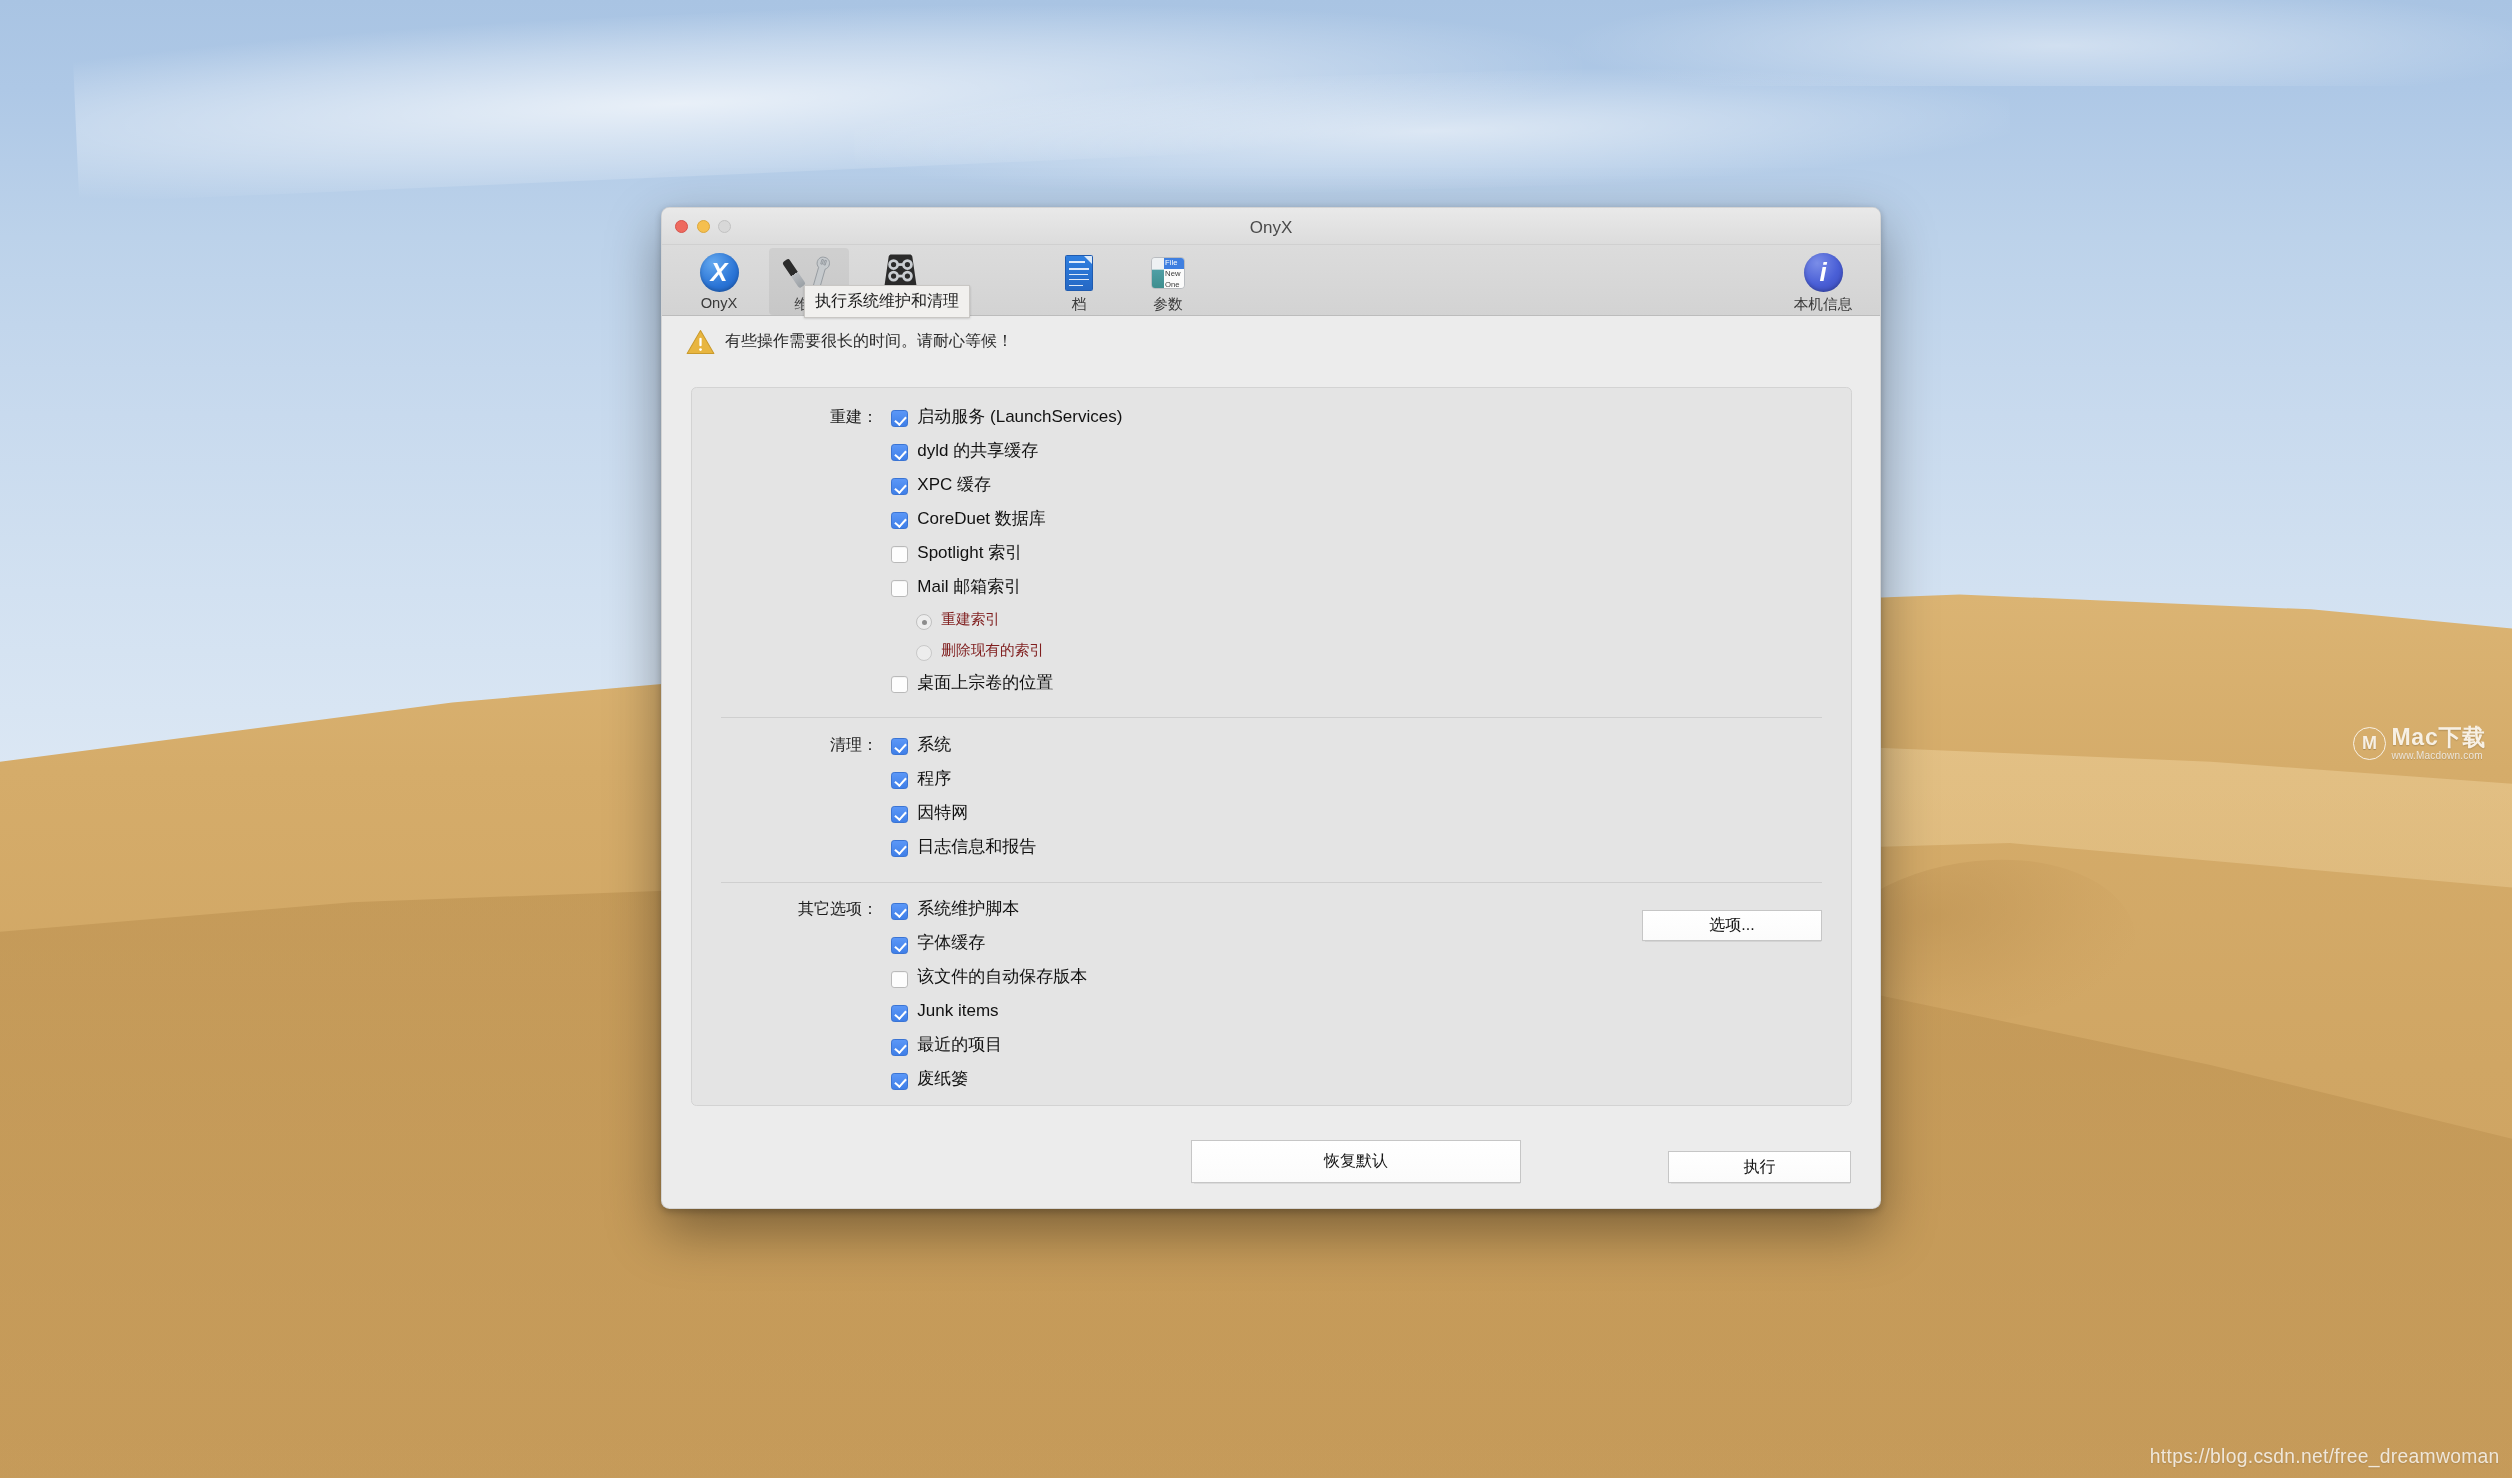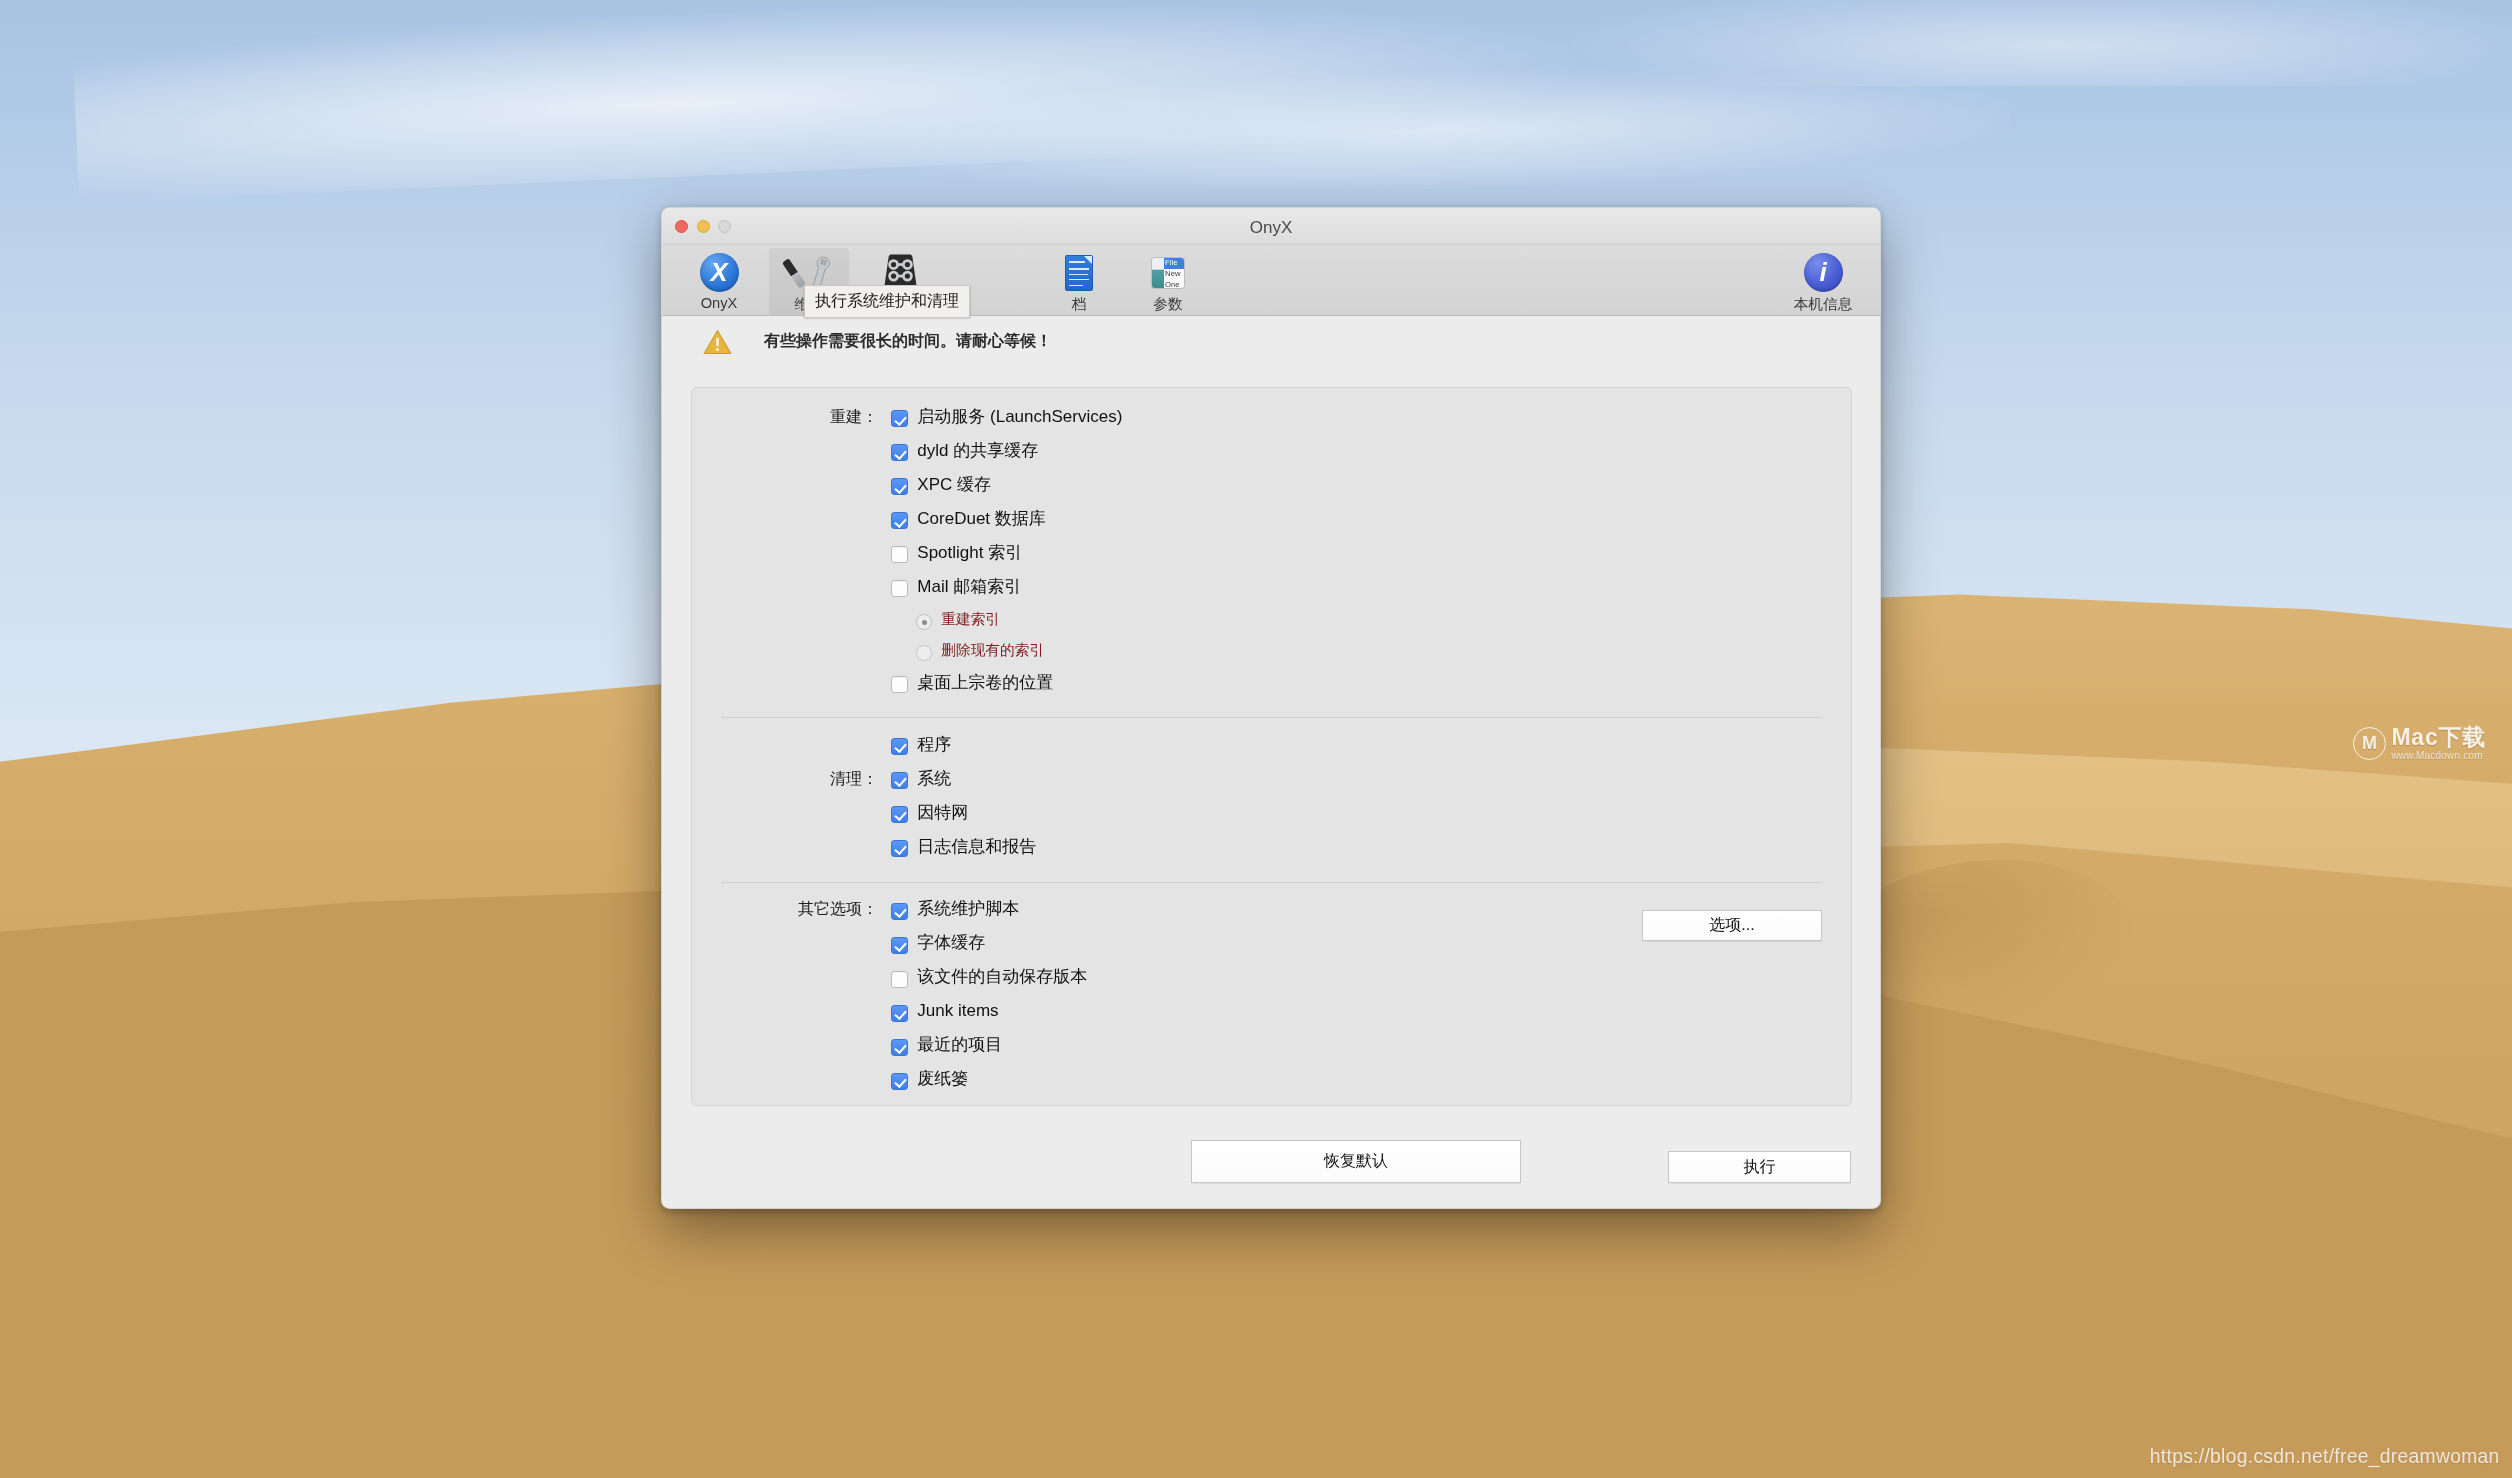--- a/index.html
+++ b/index.html
@@ -193,23 +193,22 @@
     position: absolute; left: 142px; top: 40px;
     background: #f1f0ee; border: 0.8px solid #c9c7c4;
     padding: 4.6px 10px 5.4px; font-size: 16px; color: #1c1c1c;
     box-shadow: 0 0.8px 2.3px rgba(0,0,0,.2);
     white-space: nowrap; z-index: 30;
   }
 
   
   #warning-strip {
     height: 51px; display: flex; align-items: center;
-    padding-left: 41px; gap: 32px;
+    padding-left: 24px; gap: 10px;
     background: #ececec;
-    font-weight: bold;
   }
   #warn-icon { width: 29px; height: 26px; }
   #warn-text { font-size: 16px; color: #2b2b2b; }
 
   
   #panel {
     position: absolute; left: 29px; top: 179px;
     width: 1161px; height: 719px;
     background: #e4e4e4;
     border: 0.8px solid #d3d3d3;
@@ -466,32 +465,32 @@
             <div class="cbx-label">桌面上宗卷的位置</div>
           </div>
         </div>
       </div>
 
       <div class="sep"></div>
 
       <div class="sect" style="padding-top:14.7px;padding-bottom:13px;">
 
         <div class="row">
+          <div class="row-label">清理：</div>
+          <div class="row-ctrl">
+            <div class="cbx on"></div>
+            <div class="cbx-label">系统</div>
+          </div>
+        </div>
+
+        <div class="row">
           <div class="row-label"></div>
           <div class="row-ctrl">
             <div class="cbx on"></div>
             <div class="cbx-label">程序</div>
-          </div>
-        </div>
-
-        <div class="row">
-          <div class="row-label">清理：</div>
-          <div class="row-ctrl">
-            <div class="cbx on"></div>
-            <div class="cbx-label">系统</div>
           </div>
         </div>
 
         <div class="row">
           <div class="row-label"></div>
           <div class="row-ctrl">
             <div class="cbx on"></div>
             <div class="cbx-label">因特网</div>
           </div>
         </div>

